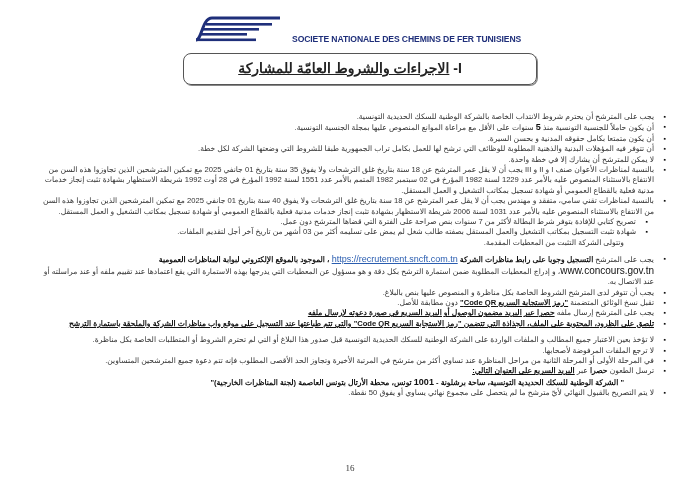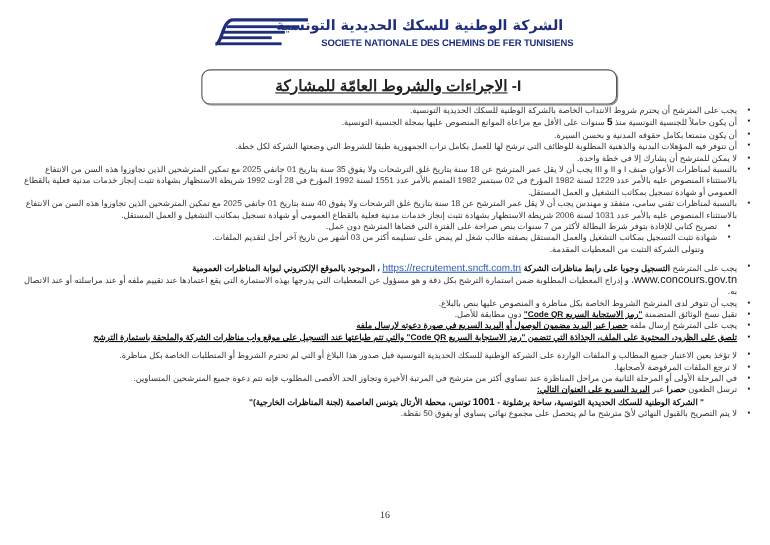--- a/index.html
+++ b/index.html
@@ -1,26 +1,26 @@
 <!DOCTYPE html>
 <html><head>
 <meta charset="utf-8">
 <style>
   html, body { margin:0; padding:0; background:#ffffff; }
   body { width:700px; height:495px; overflow:hidden; position:relative; font-family:"DejaVu Sans", sans-serif; color:#222; }
   .header { position:absolute; top:6px; left:0; width:700px; height:40px; }
   .logo { position:absolute; left:188px; top:8px; width:100px; height:30px; }
   .org-ar { position:absolute; left:292px; top:10px; width:220px; font-size:13px; font-weight:bold; color:#1f2f7a; direction:rtl; text-align:left; white-space:nowrap; }
   .org-fr { position:absolute; left:292px; top:28px; font-family:"Liberation Sans", sans-serif; font-size:8.6px; font-weight:bold; color:#1f2f7a; letter-spacing:-0.1px; white-space:nowrap; }
-  .title-box { position:absolute; left:183px; top:63px; width:352px; height:30px; border:1.5px solid #555; border-radius:8px; box-shadow:1px 1px 0 #888;padding-left:24px; }
+  .title-box { position:absolute; left:183px; top:53px; width:352px; height:30px; border:1.5px solid #555; border-radius:8px; box-shadow:1px 1px 0 #888; }
   .title-text { position:absolute; left:0; right:0; top:6px; text-align:center; direction:rtl; font-family:"Liberation Sans", sans-serif; font-weight:bold; font-size:14px; color:#222; }
   .title-text .t { text-decoration:underline; }
   .title-text .num { margin-right:20px; display:inline-block; margin-left:0; }
   .content { position:absolute; left:18px; right:18px; top:96px; direction:rtl; font-family:"Liberation Sans", sans-serif; font-size:7.6px; line-height:10.4px; color:#333; }
-  .content ul { margin:0; padding:0 12px 0 0; list-style:none; }
+  .content ul { margin:16px; padding:0 12px 0 0; list-style:none; }
   .content li { position:relative; }
   .content li.b::before { content:"\25AA"; position:absolute; right:-12px; top:0; font-size:7px; color:#111; }
   .content li.sub { padding-right:18px; }
   .content li.sub::before { content:"\25AA"; position:absolute; right:6px; top:0; font-size:7px; color:#111; }
   .gap { height:6px; }
   .num-b { font-weight:bold; font-size:9px; color:#111; }
   .bold { font-weight:bold; color:#111; }
   .u { text-decoration:underline; }
   .link { color:#2a5db0; text-decoration:underline; font-size:9px; }
   .www { font-weight:normal; font-size:10px; color:#111; }
@@ -31,21 +31,20 @@
 <body>
 
 <div class="header">
   <svg class="logo" viewBox="0 0 100 30">
     <path d="M8 26 C14 26 14 4 24 4 L92 4" stroke="#1f2f7a" stroke-width="3" fill="none"></path>
     <rect x="18" y="9" width="66" height="2.6" fill="#1f2f7a"></rect>
     <rect x="15" y="14" width="56" height="2.6" fill="#1f2f7a"></rect>
     <rect x="13" y="19" width="46" height="2.6" fill="#1f2f7a"></rect>
     <rect x="8" y="24.5" width="60" height="2.6" fill="#1f2f7a"></rect>
   </svg>
-  <div class="org-ar">الشركة الوطنية للسكك الحديدية التونسية</div>
   <div class="org-fr">SOCIETE NATIONALE DES CHEMINS DE FER TUNISIENS</div>
 </div>
 
 <div class="title-box">
   <div class="title-text">
     <span class="num">I-</span>
     <span class="t">الاجراءات والشروط العامّة للمشاركة</span>
   </div>
 </div>
 

